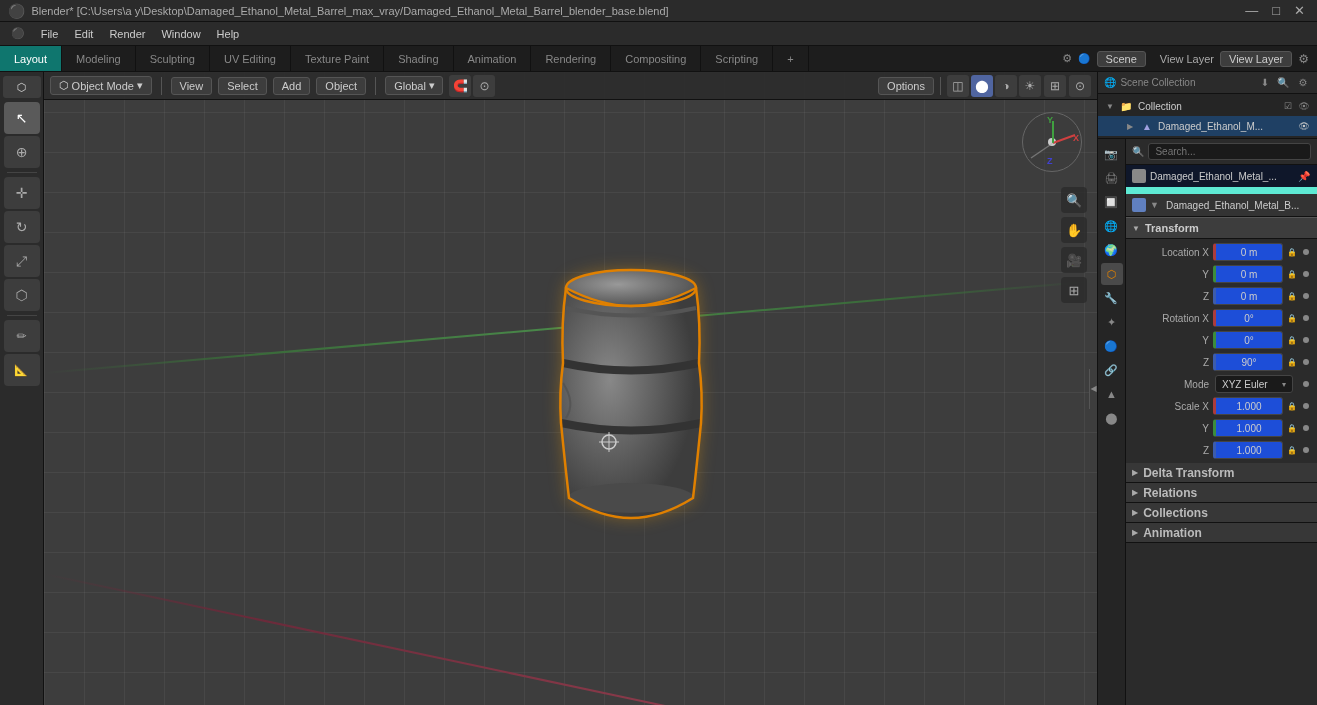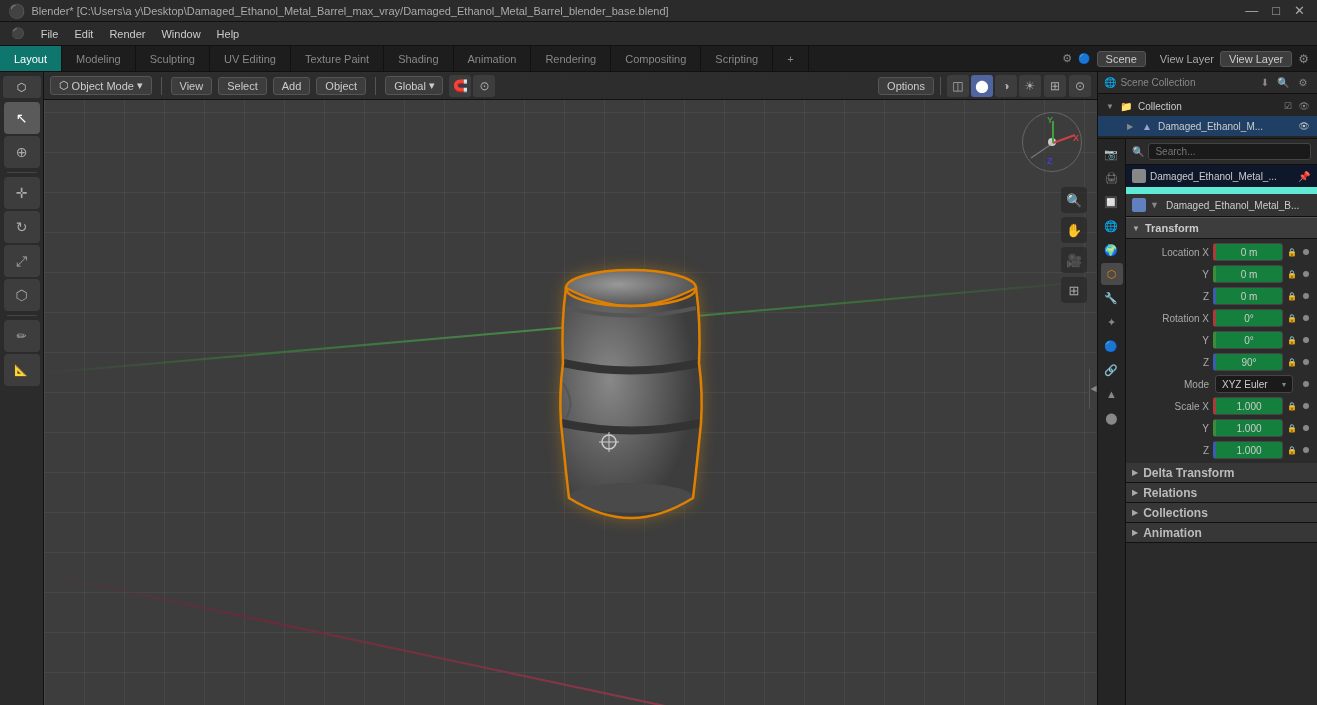--- a/index.html
+++ b/index.html
@@ -464,21 +464,21 @@
       font-size: 10px;
       color: #aaa;
       text-align: right;
       flex-shrink: 0;
     }
     .prop-lock { font-size: 8px; color: #888; margin-left: auto; }
     .prop-dot { width: 6px; height: 6px; background: #888; border-radius: 50%; margin-left: 2px; }
     .axis-field {
       flex: 1;
       height: 18px;
-      background: #15803d;
+      background: #1d4ed8;
       border: 1px solid #444;
       border-radius: 3px;
       display: flex;
       align-items: center;
       justify-content: center;
       font-size: 10px;
       color: #ccc;
       cursor: pointer;
       position: relative;
     }

